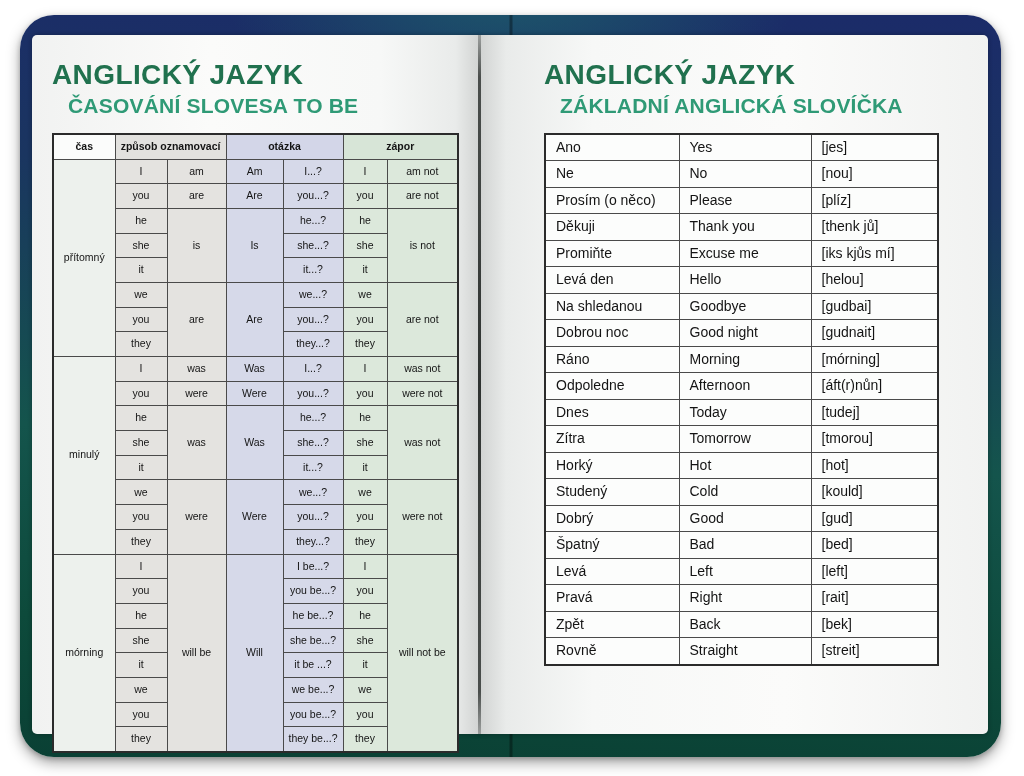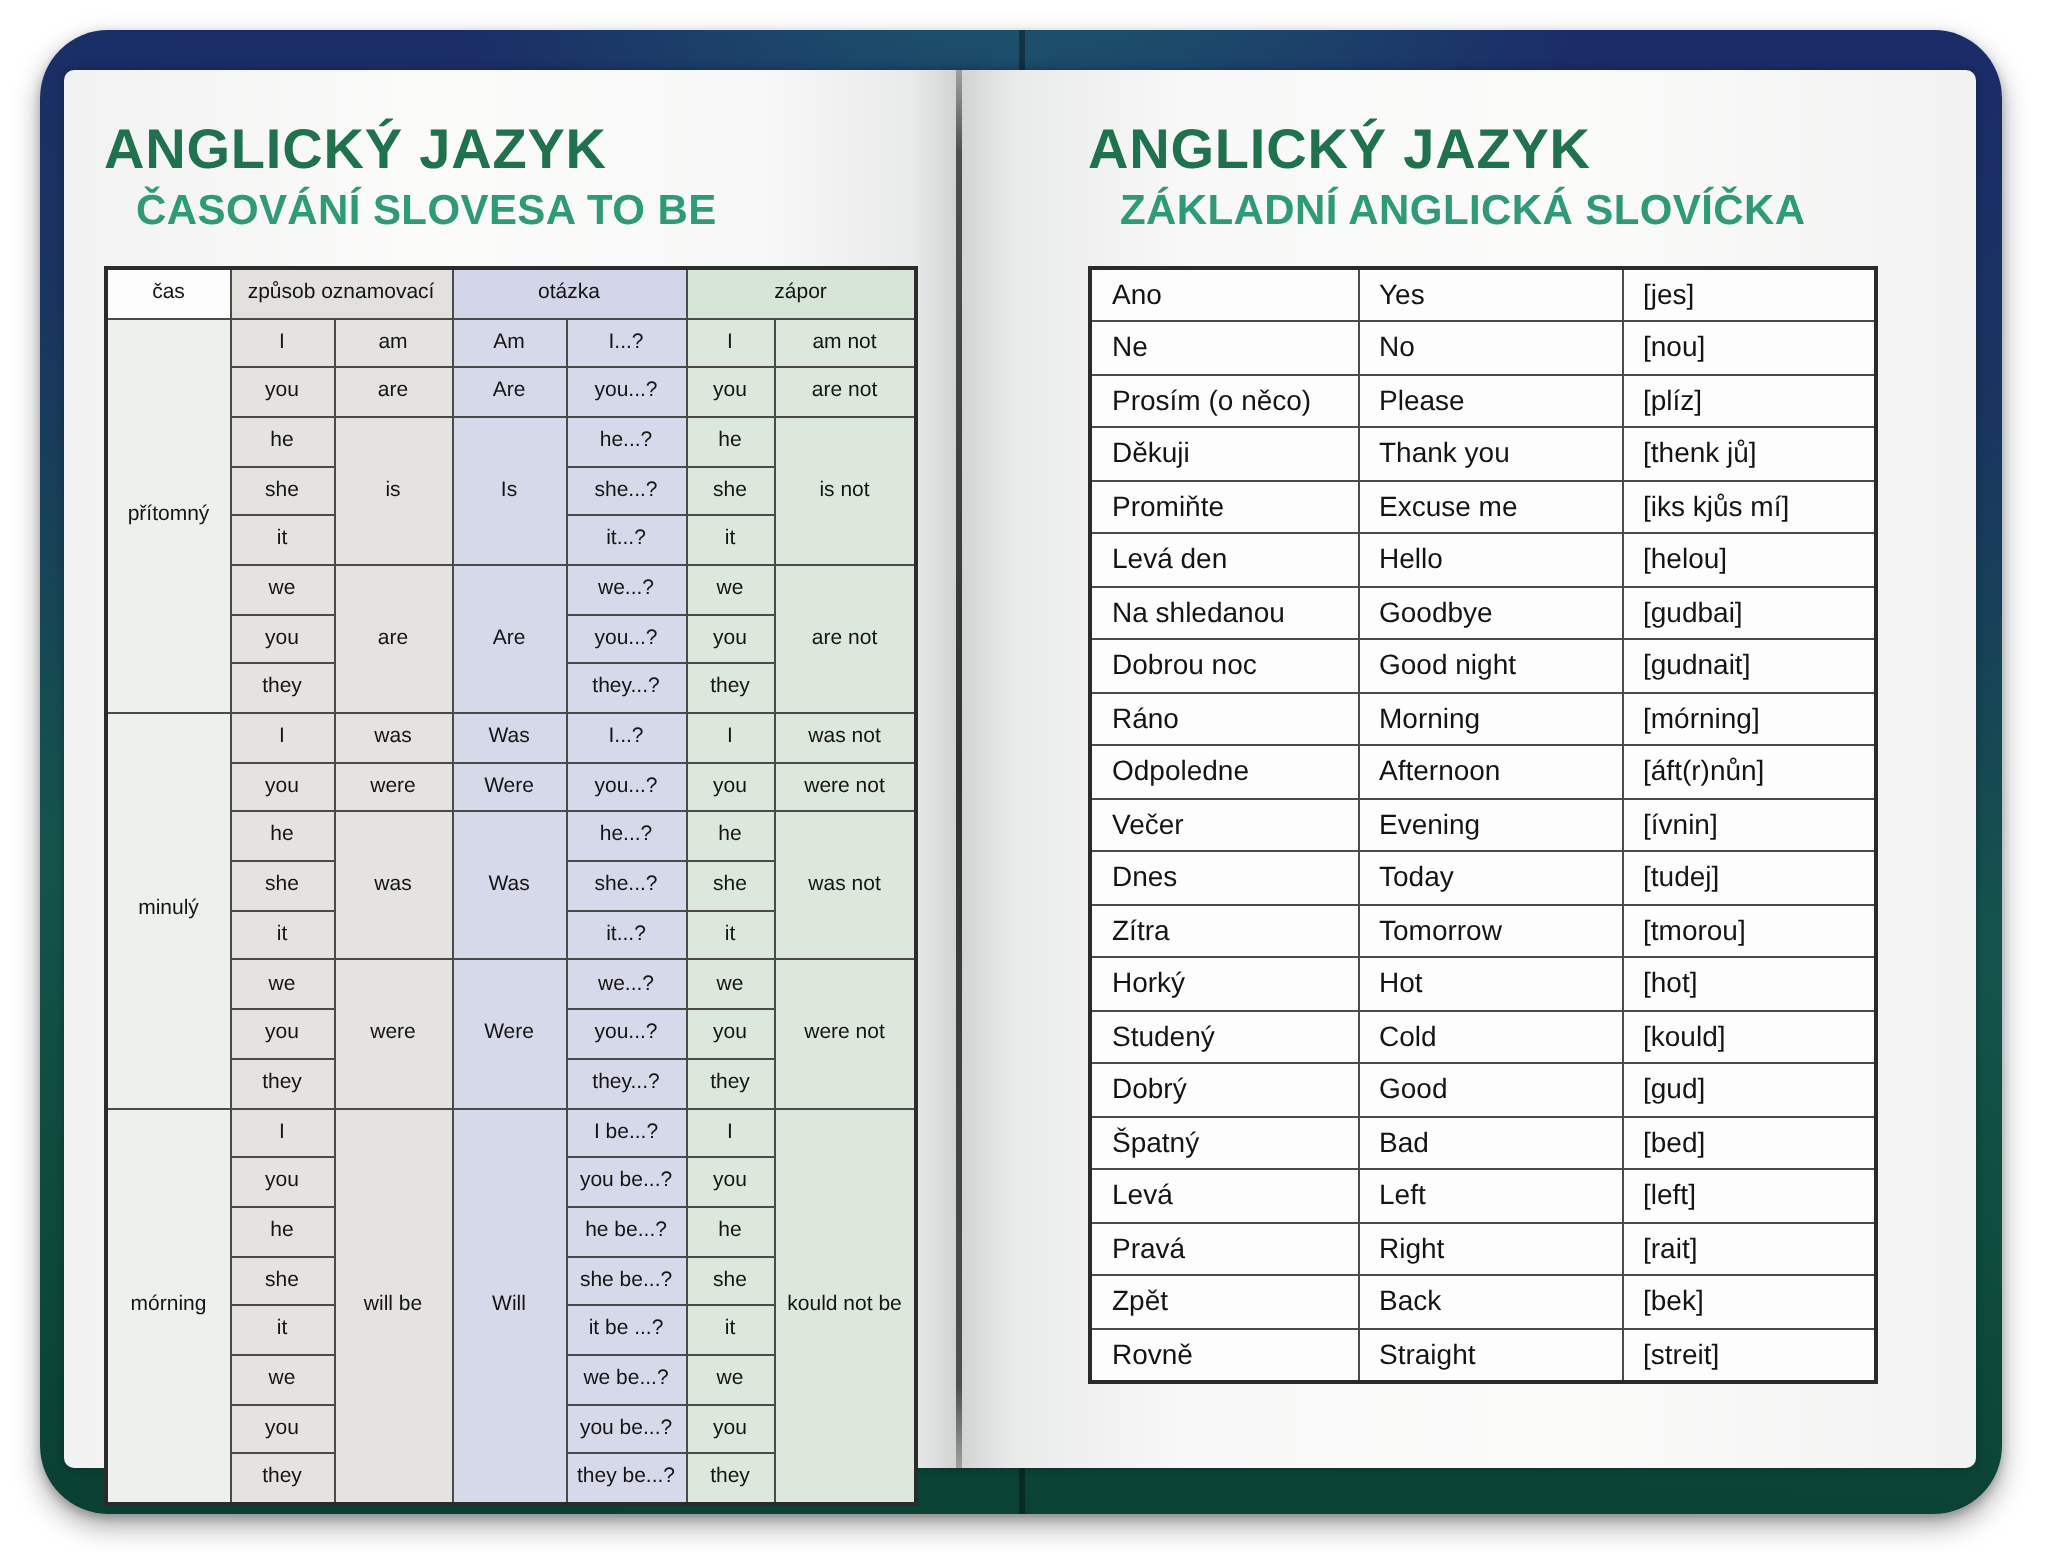--- a/index.html
+++ b/index.html
@@ -72,21 +72,21 @@
   table.tobe th, table.tobe td {
     border: 1px solid #4a4a4a;
     font-size: 10.5px;
     text-align: center;
     vertical-align: middle;
     padding: 0;
     color: #141414;
     overflow: hidden;
     line-height: 1.1;
   }
-  table.tobe thead th { height: 24px; font-weight: normal; }
+  table.tobe thead th { height: 24px; font-weight: bold; }
   table.tobe tbody td { height: 23.7px; font-weight: normal; }
   .h-cas   { background: #fbfcfb; }
   .h-gray  { background: #e2e1de; }
   .h-lav   { background: #d3d6e8; }
   .h-green { background: #d7e5d7; }
   .col-gray  { background: #e4e3e0; }
   .col-lav   { background: #d6d9e9; }
   .col-green { background: #dce8db; }
   td.tense-cell {
     background: #edf1ed;
@@ -249,21 +249,21 @@
               <td class="col-lav">they...?</td>
               <td class="col-green">they</td>
             </tr>
             <tr>
               <td rowspan="8" class="tense-cell">mórning</td>
               <td class="col-gray">I</td>
               <td rowspan="8" class="col-gray">will be</td>
               <td rowspan="8" class="col-lav">Will</td>
               <td class="col-lav">I be...?</td>
               <td class="col-green">I</td>
-              <td rowspan="8" class="col-green">kould not be</td>
+              <td rowspan="8" class="col-green">will not be</td>
             </tr>
             <tr>
               <td class="col-gray">you</td>
               <td class="col-lav">you be...?</td>
               <td class="col-green">you</td>
             </tr>
             <tr>
               <td class="col-gray">he</td>
               <td class="col-lav">he be...?</td>
               <td class="col-green">he</td>
@@ -353,25 +353,20 @@
               <td>Ráno</td>
               <td>Morning</td>
               <td>[mórning]</td>
             </tr>
             <tr>
               <td>Odpoledne</td>
               <td>Afternoon</td>
               <td>[áft(r)nůn]</td>
             </tr>
             <tr>
-              <td>Večer</td>
-              <td>Evening</td>
-              <td>[ívnin]</td>
-            </tr>
-            <tr>
               <td>Dnes</td>
               <td>Today</td>
               <td>[tudej]</td>
             </tr>
             <tr>
               <td>Zítra</td>
               <td>Tomorrow</td>
               <td>[tmorou]</td>
             </tr>
             <tr>

